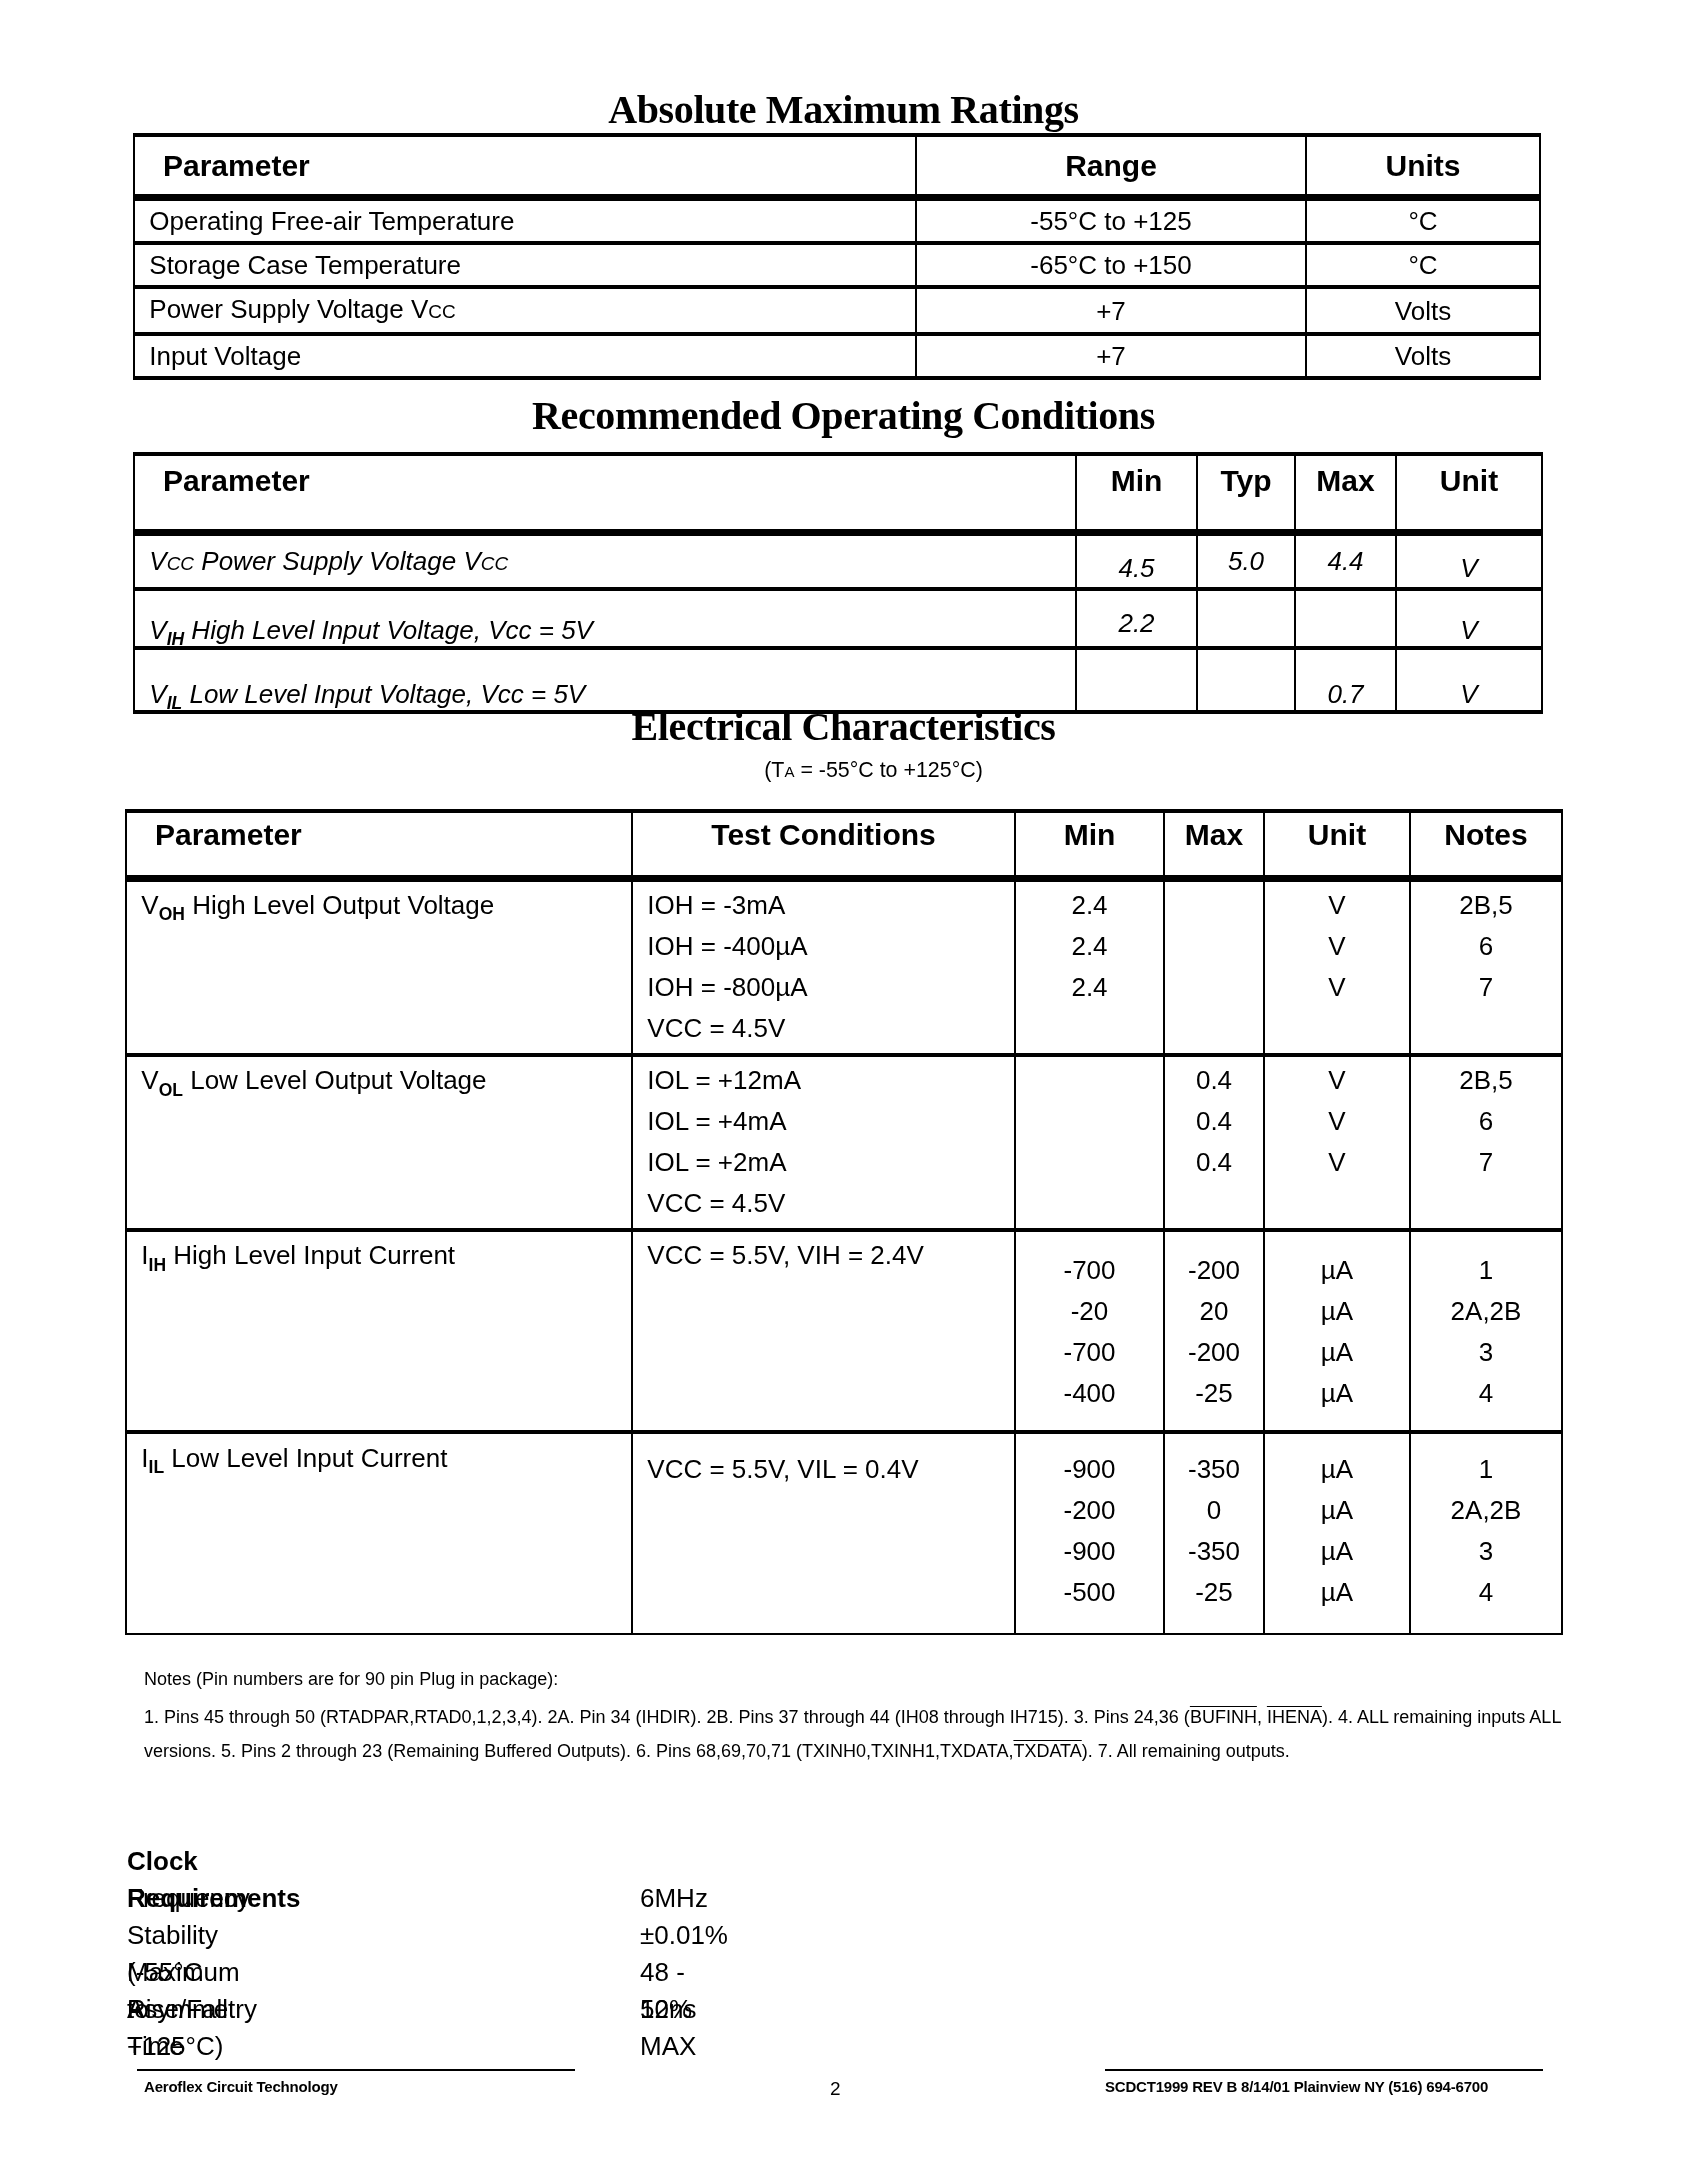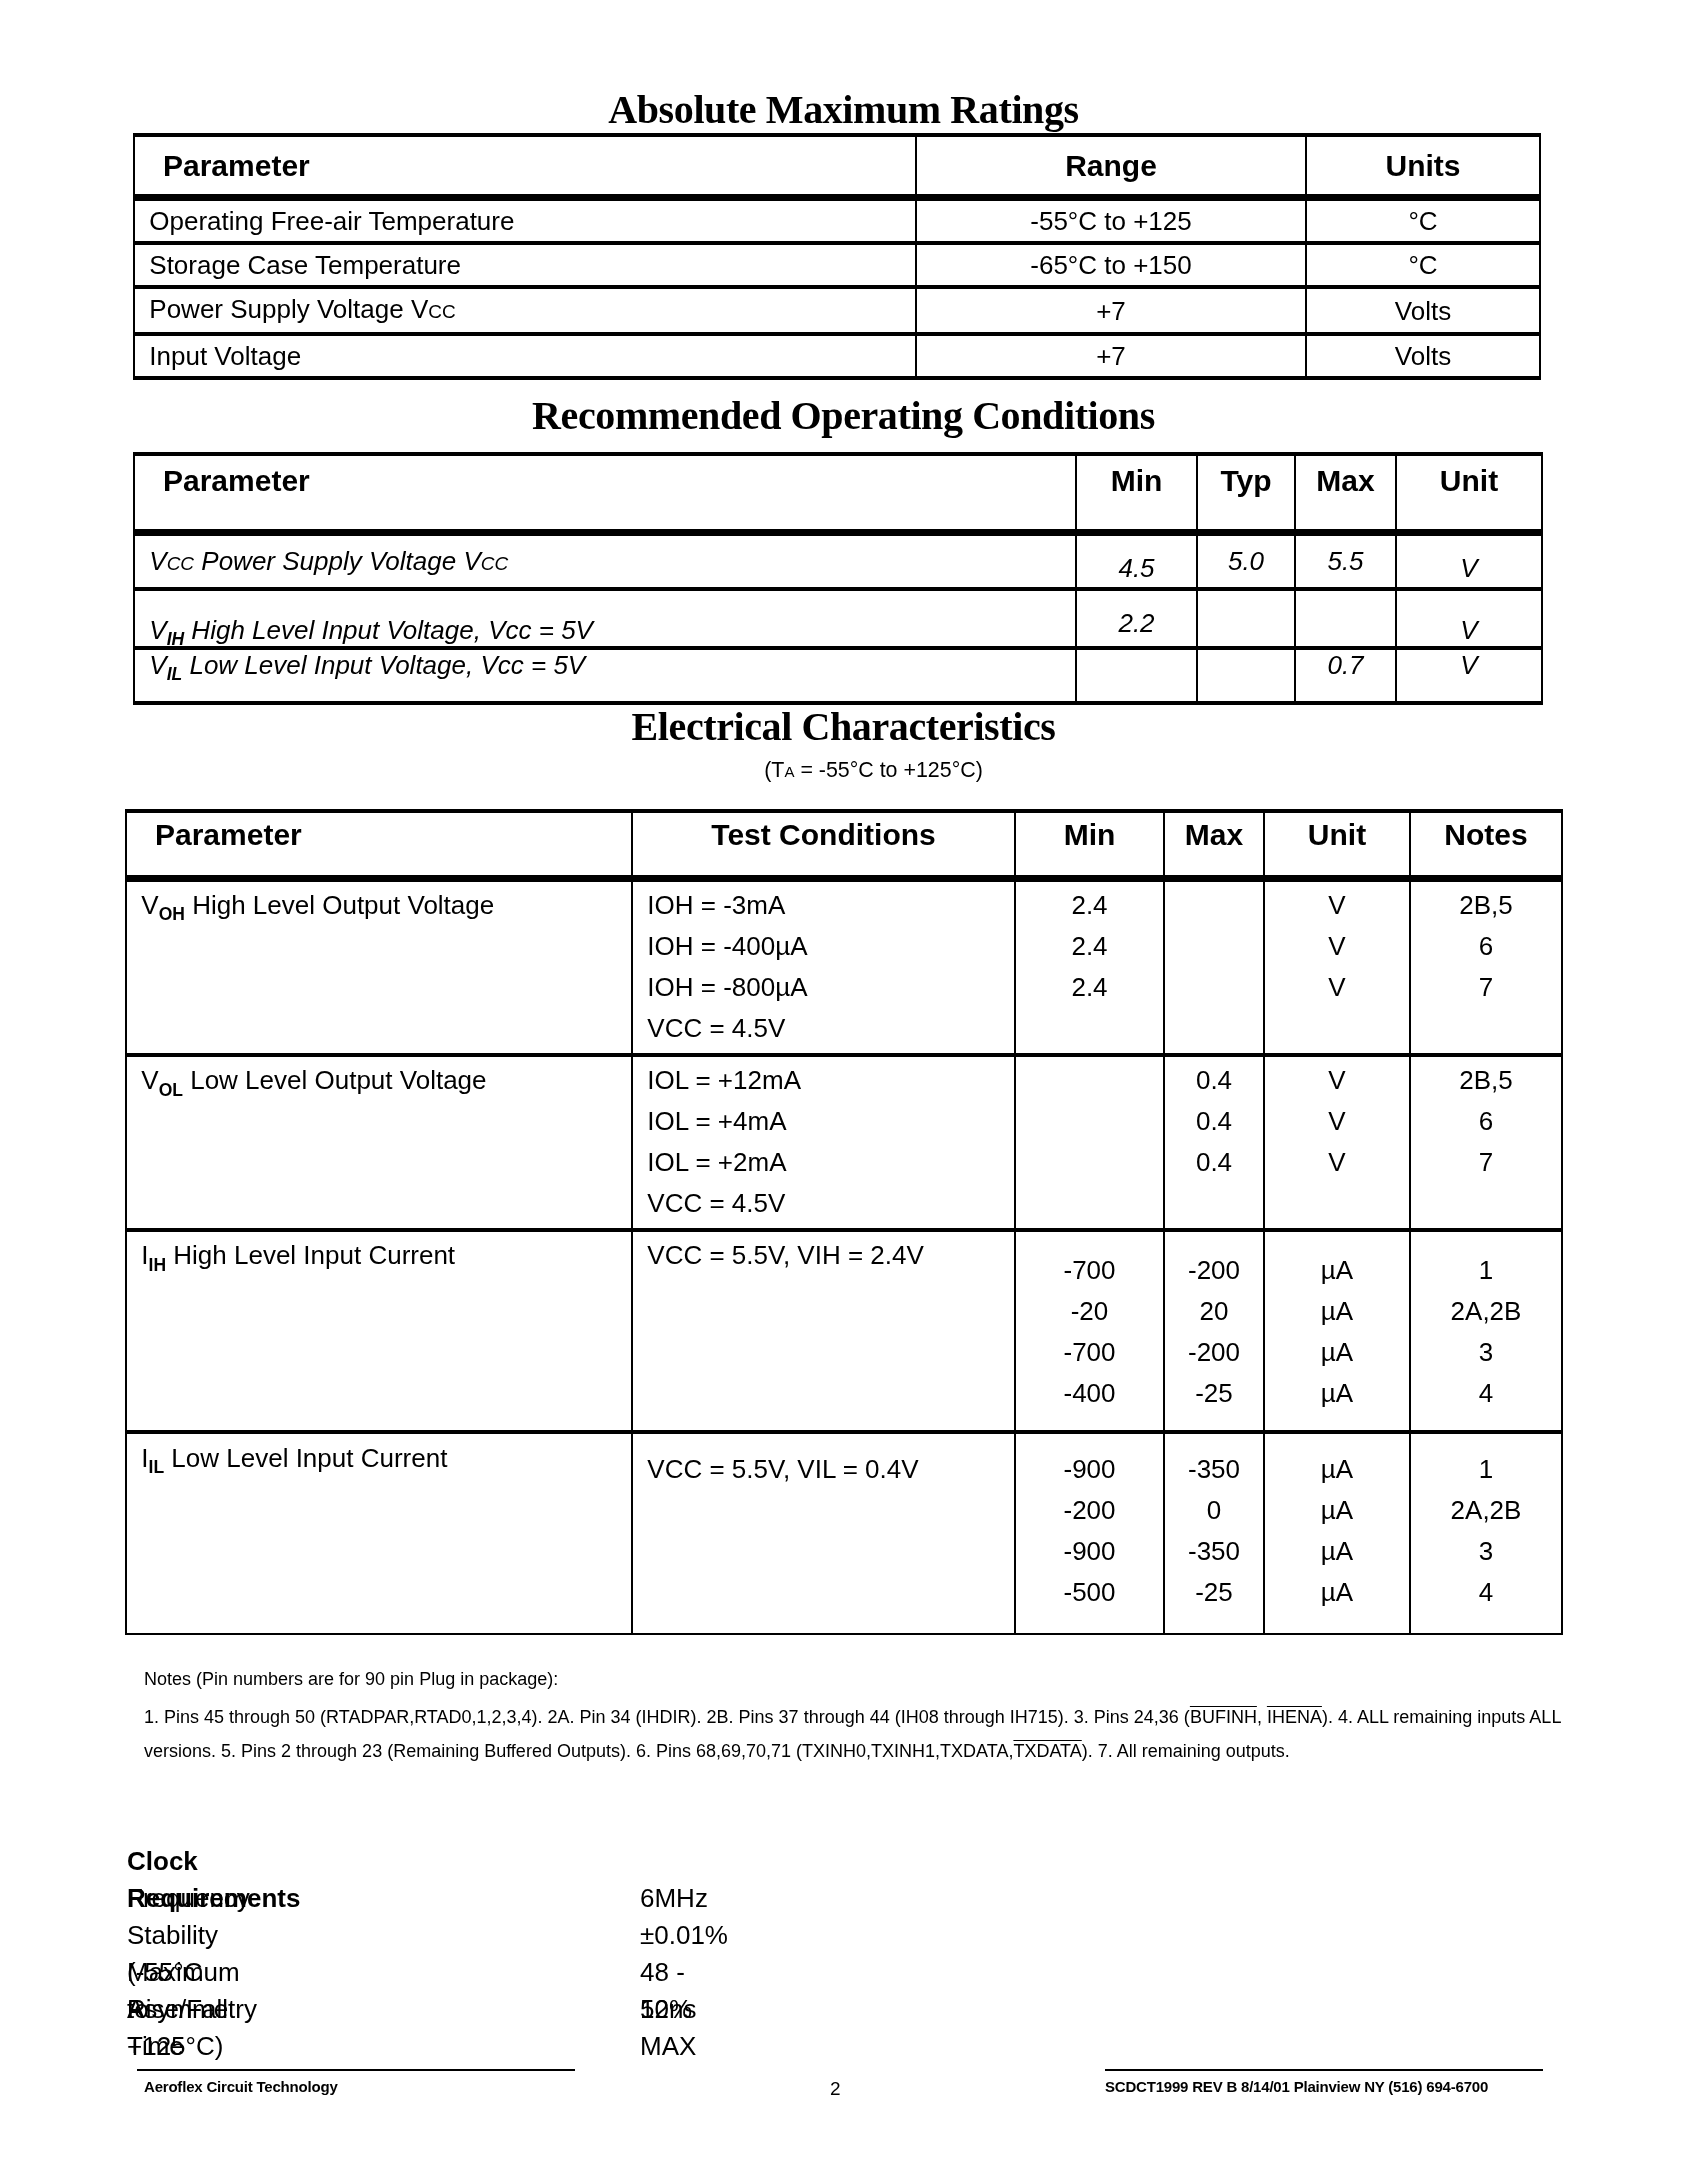--- a/index.html
+++ b/index.html
@@ -21,21 +21,21 @@
   .sub { font-size: 17.5px; font-weight: bold; position: relative; top: 6.4px; }
 
   
   #amr th { height: 57px; }
   #amr td { height: 40px; line-height: 40px; vertical-align: middle; border-top-width: 4px; }
   
   #roc th { height: 65px; vertical-align: top; padding-top: 8px; }
   #roc td { height: 51px; vertical-align: top; border-top-width: 4px; }
   #roc td .txt { display: block; padding-top: 9.5px; font-style: italic; }
   #roc td .txt.low { padding-top: 24px; }
-  #roc td .txt.mid { padding-top: 0; }
+  #roc td .txt.mid { padding-top: 29px; }
   #roc td .txt.top { padding-top: 17px; }
 
   
   #ec th { height: 57px; vertical-align: top; padding-top: 4.8px; }
   #ec td { border-top-width: 4.8px; line-height: 41px; }
   #ec td .stack { display: block; }
   #ec td .stack span { display: block; height: 41px; }
   #ec tr.r-voh td, #ec tr.r-vol td { height: 168px; padding-top: 3.2px; }
   #ec tr.r-iih td, #ec tr.r-iil td { height: 195px; padding-top: 3.2px; }
   #ec tr.r-icc td { height: 56px; padding-top: 3.2px; }
@@ -118,21 +118,21 @@
       <span>V</span><span class="sc">CC</span><span> Power Supply Voltage  V</span><span class="sc">CC</span>
     </span>
         </td>
     <td class="c">
           <span class="txt top">4.5</span>
         </td>
     <td class="c">
           <span class="txt">5.0</span>
         </td>
     <td class="c">
-          <span class="txt">5.5</span>
+          <span class="txt">4.4</span>
         </td>
     <td class="c">
           <span class="txt top">V</span>
         </td>
   </tr>
   <tr>
     <td>
           <span class="txt low">
       <span>V</span><span class="sub">IH</span><span> High Level Input Voltage, Vcc = 5V</span>
     </span>

